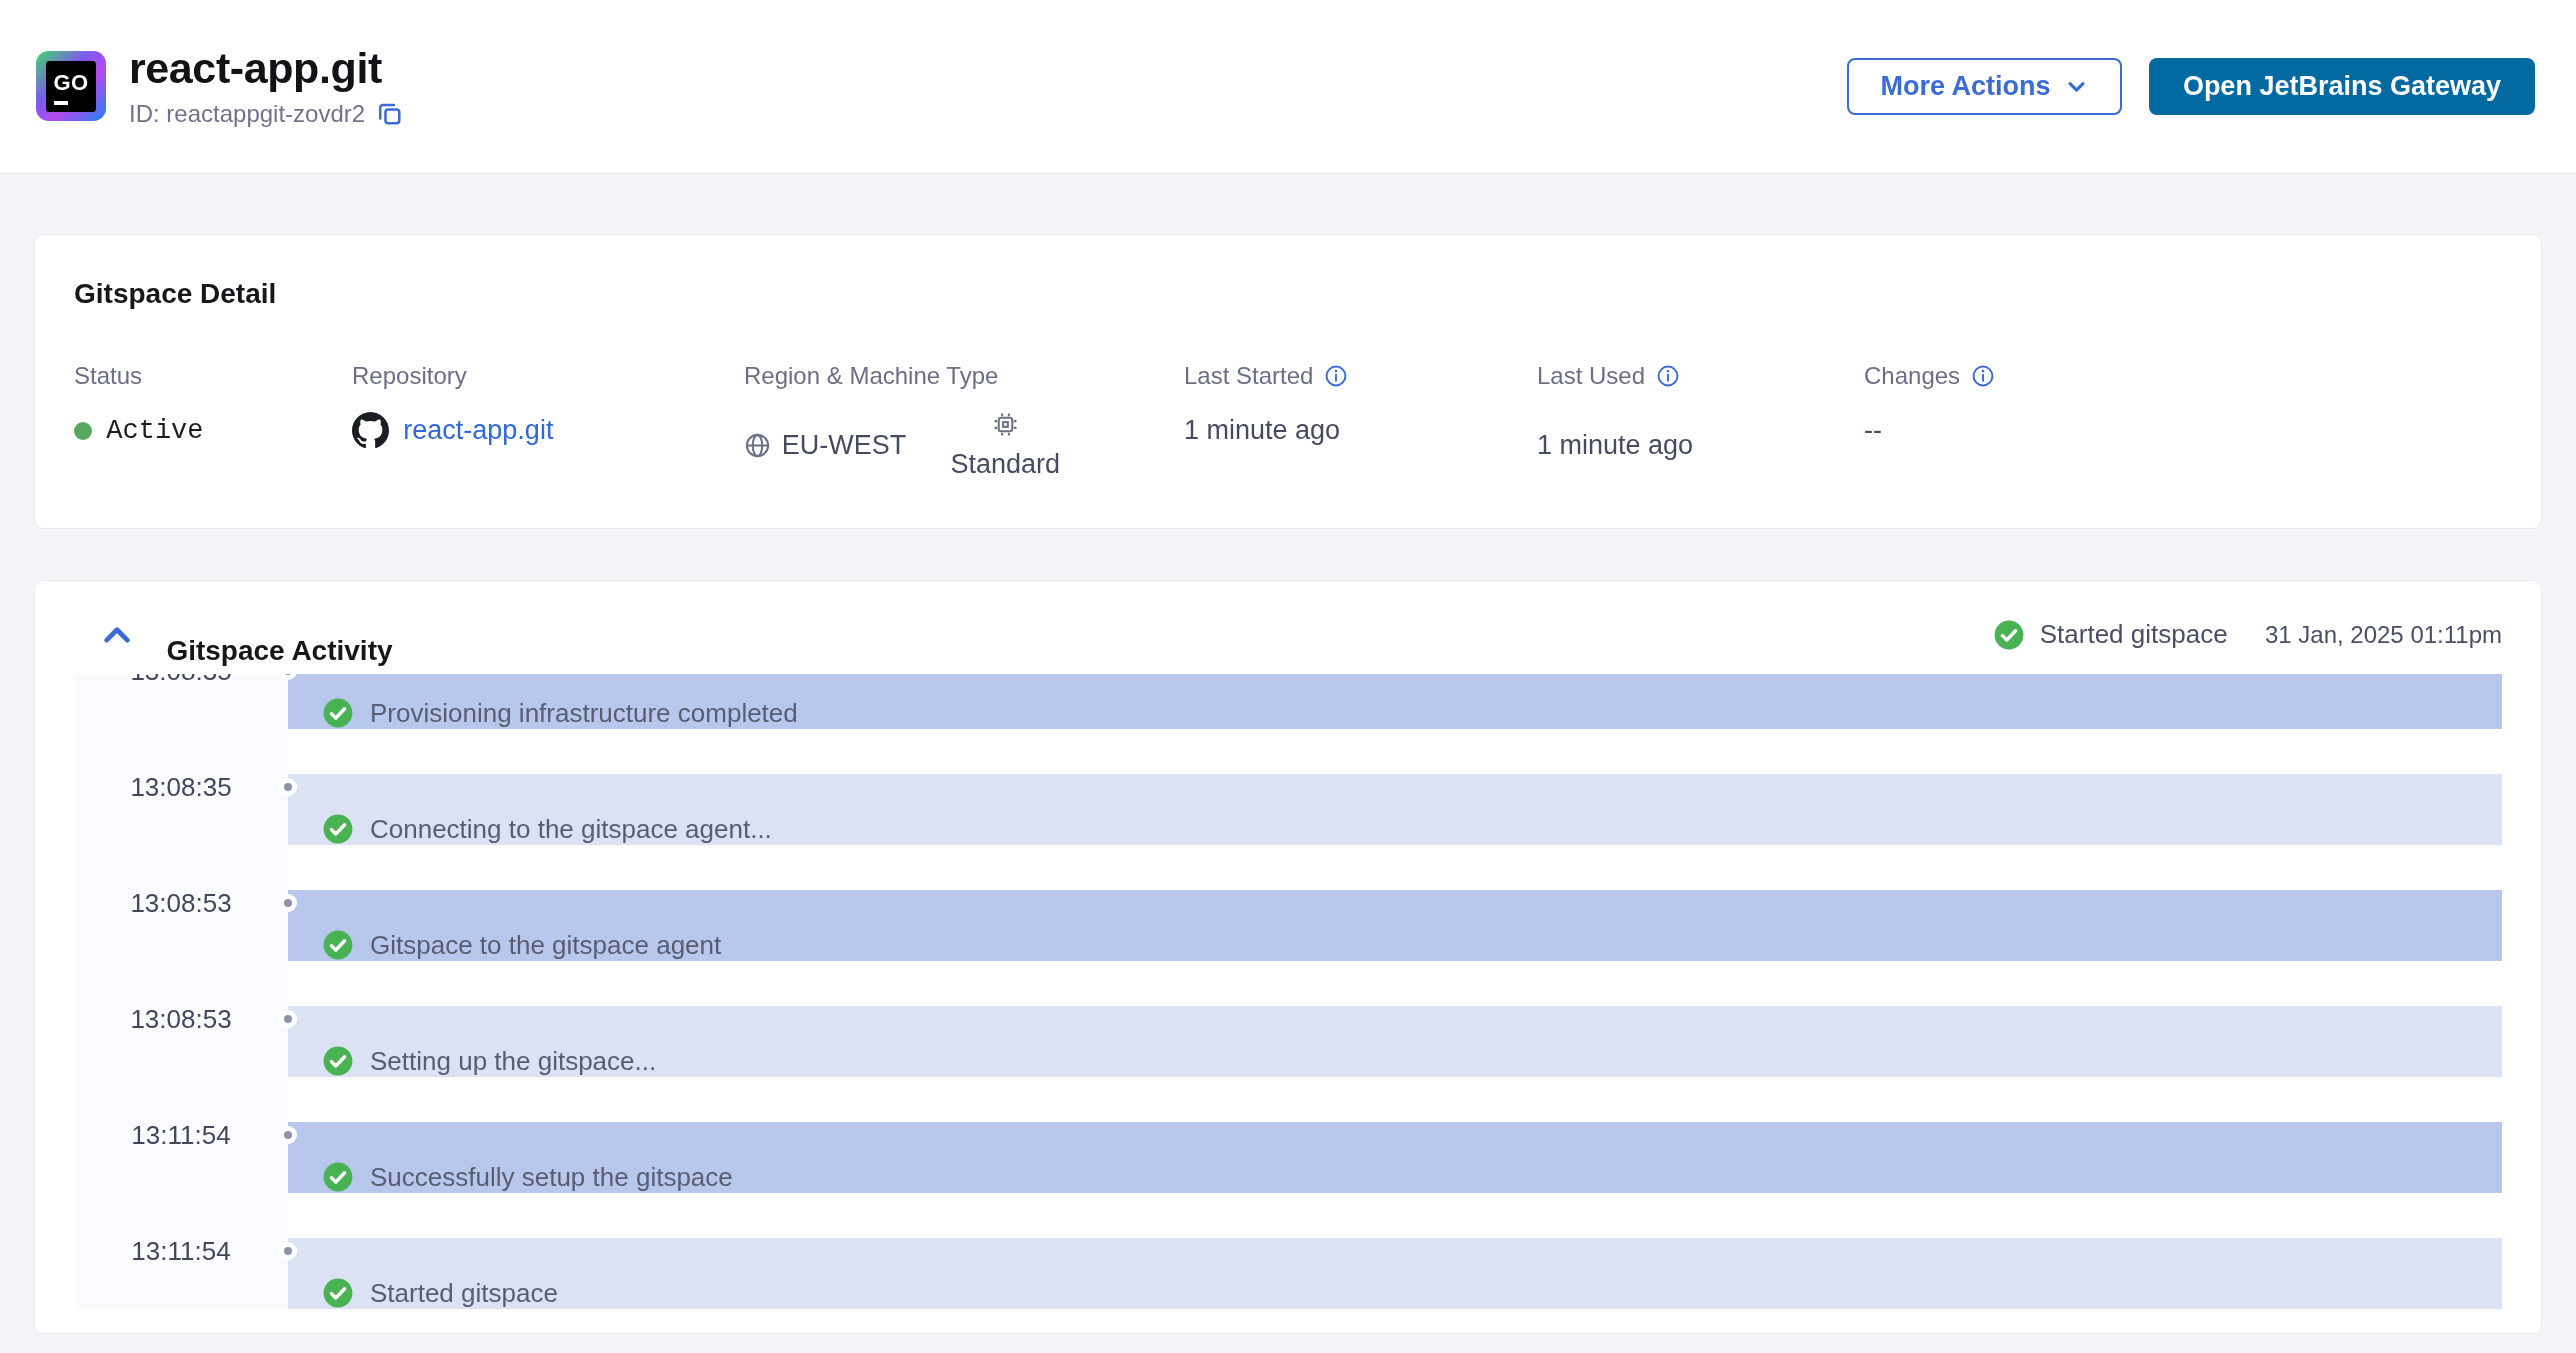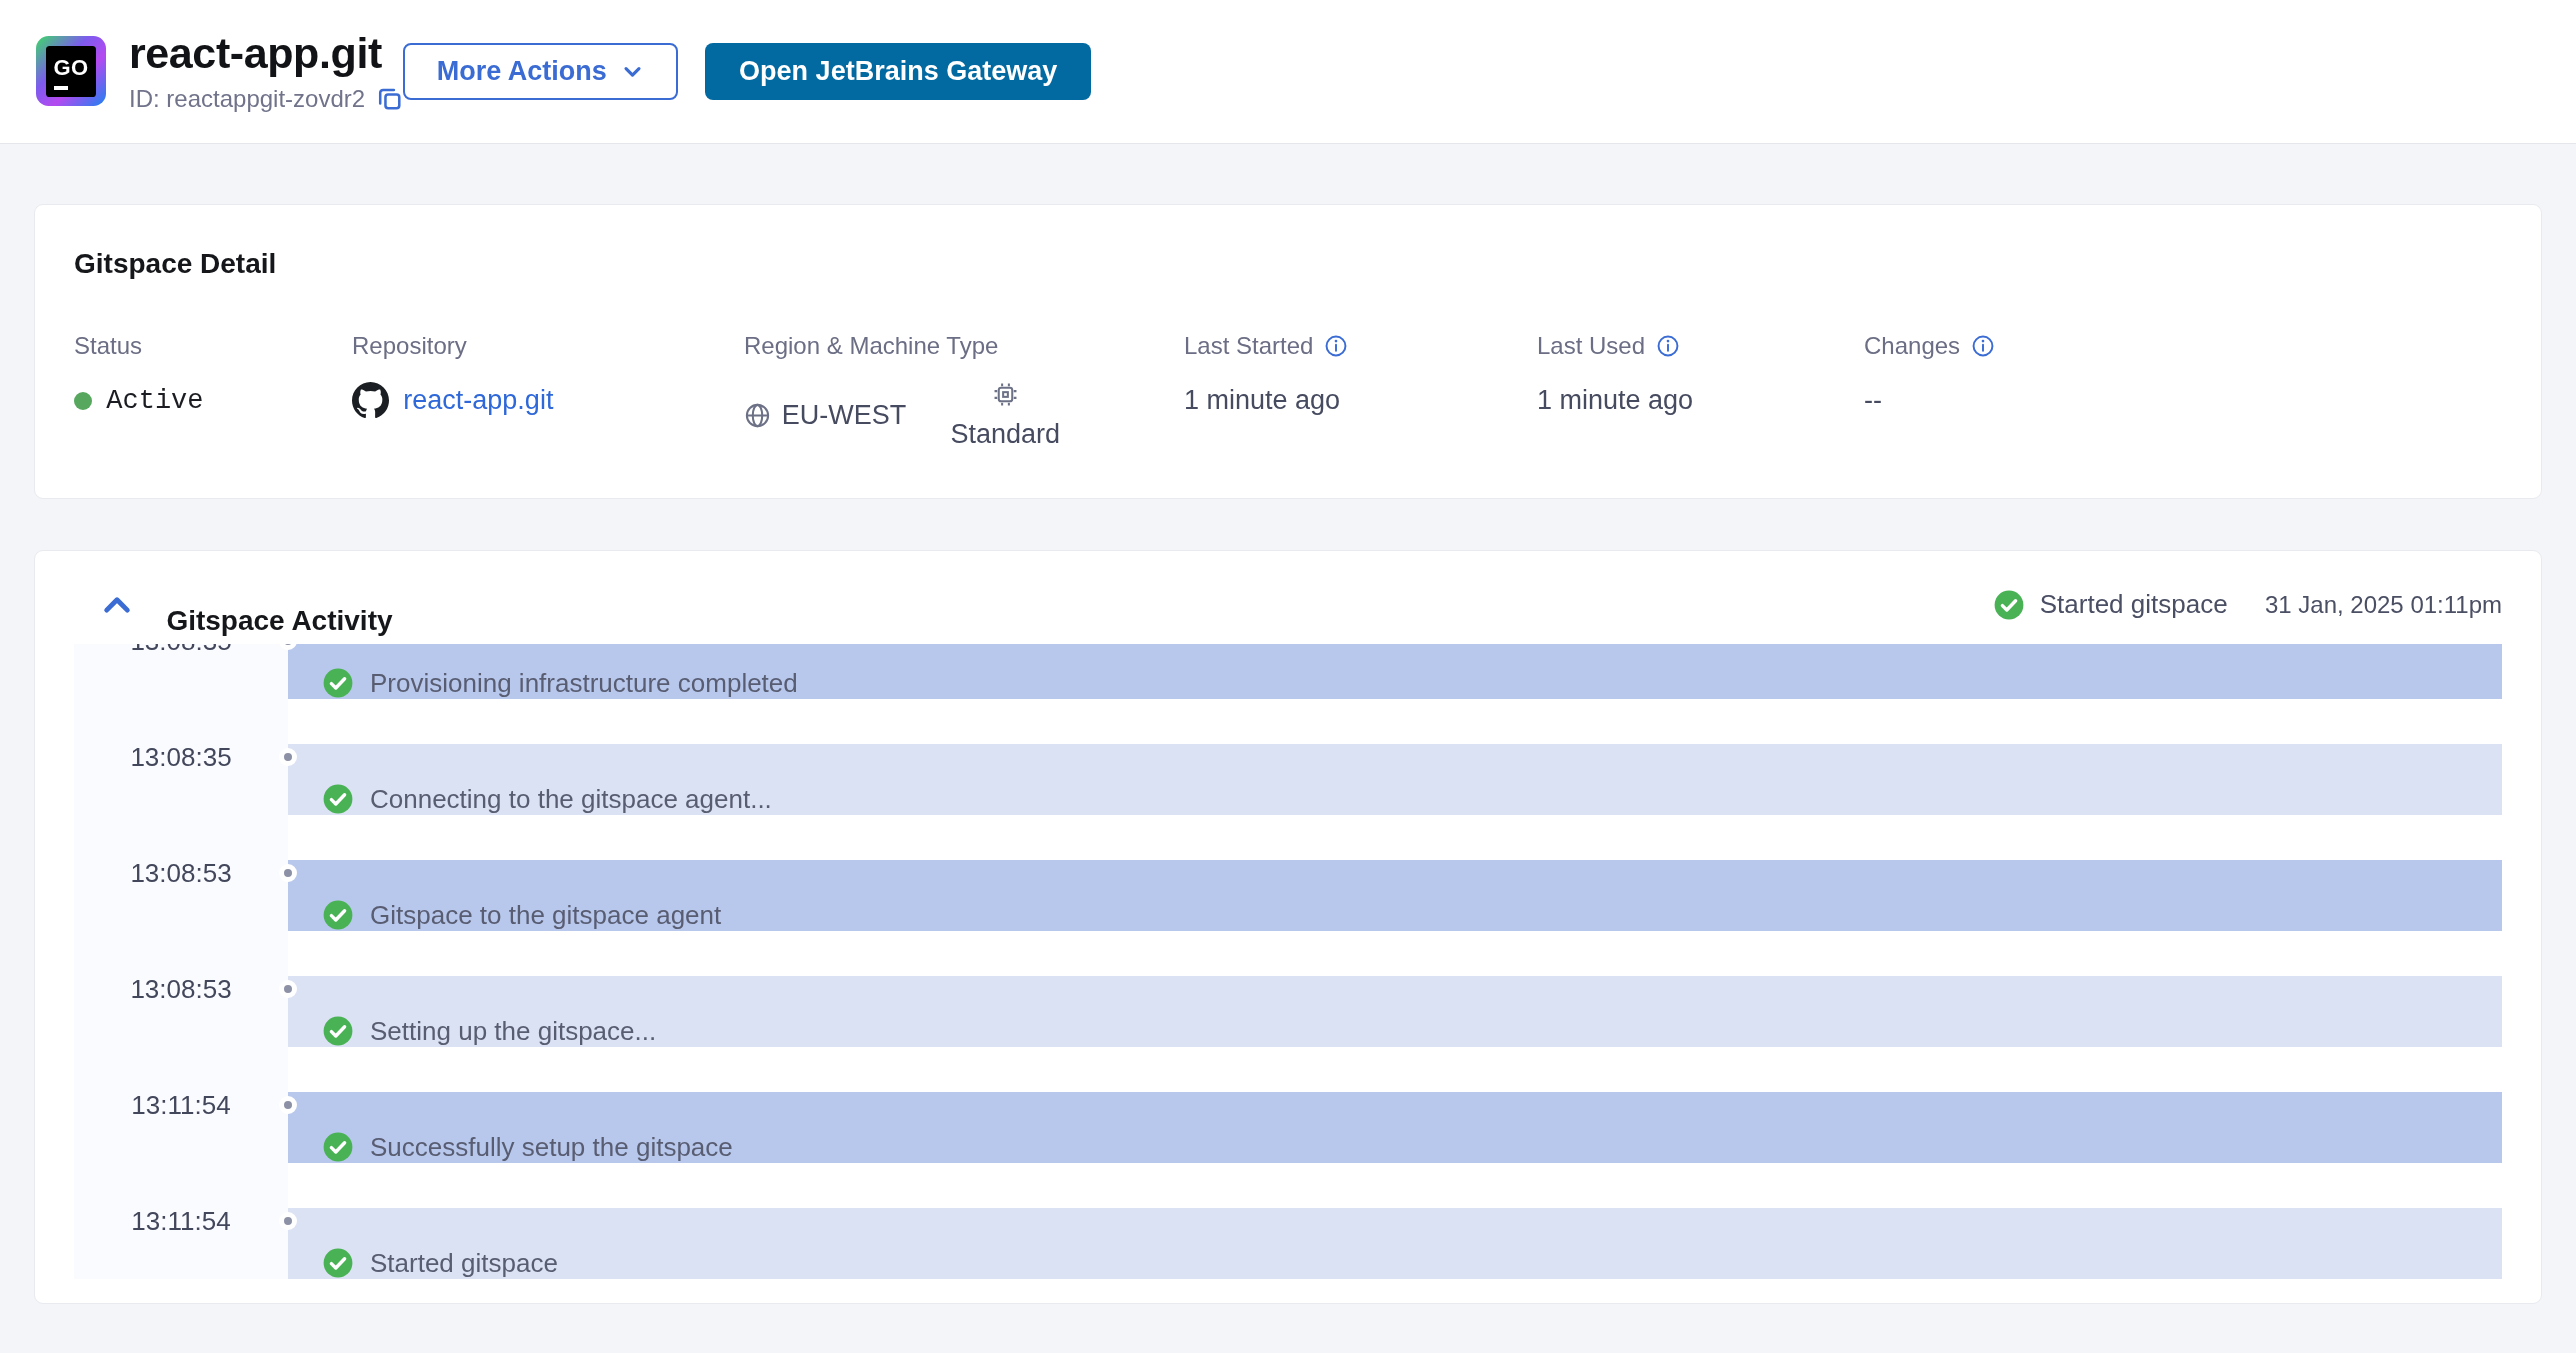--- a/index.html
+++ b/index.html
@@ -7,25 +7,26 @@
   body {
     height: 1353px;
     background: #f4f5f9;
     font-family: "Liberation Sans", "DejaVu Sans", sans-serif;
     color: #1c1d22;
     overflow: hidden;
   }
 
   
   .page-header {
-    height: 144px;
+    height: 174px;
     background: #ffffff;
     border-bottom: 1.8px solid #e5e6ec;
     display: flex;
     align-items: center;
+    justify-content: space-between;
     padding: 0 41px 0 36px;
   }
   .header-left { display: flex; align-items: center; gap: 23px; }
   .app-logo {
     width: 70px; height: 70px;
     border-radius: 12.5px;
     background: linear-gradient(135deg, #3dd968 0%, #7d5bee 38%, #b44af0 62%, #1e82f0 100%);
     position: relative;
     flex: none;
   }
@@ -74,21 +75,21 @@
   
   .detail-card { height: 295px; padding: 43px 39px 0; }
   .card-title { font-size: 28px; font-weight: 700; color: #16171b; }
   .fields-row { display: flex; margin-top: 52px; }
   .field { display: flex; flex-direction: column; flex: none; }
   .field-status  { width: 278px; }
   .field-repo    { width: 392px; }
   .field-branch  { width: 246px; }
   .field-region  { width: 440px; }
   .field-started { width: 353px; }
-  .field-used    { width: 327px; }
+  .field-used    { width: 327px; gap: 15px; }
   .field-changes { flex: 1; }
   .field-label {
     font-size: 24px; color: #6b6e84;
     display: flex; align-items: center; gap: 10.7px;
   }
   .field-value {
     margin-top: 21.4px; font-size: 27px; color: #474b60;
     display: flex; align-items: center; gap: 14.3px; min-height: 39px;
   }
   .status-dot { width: 18px; height: 18px; border-radius: 50%; background: #57a85e; flex: none; }

